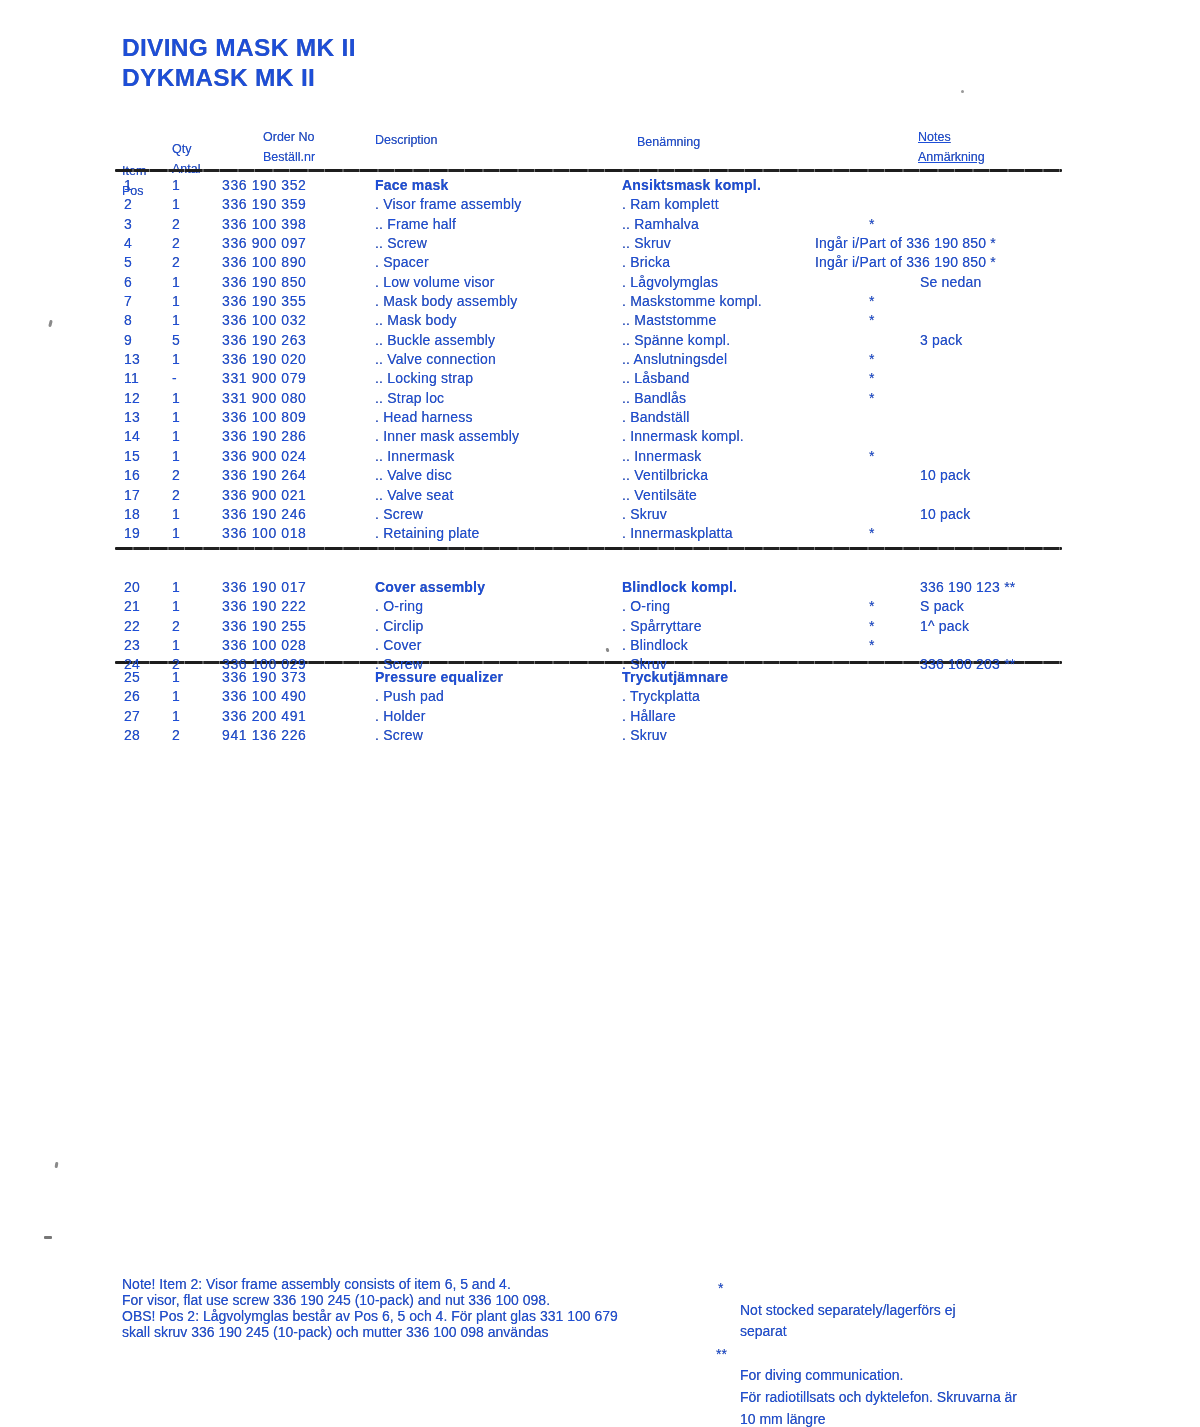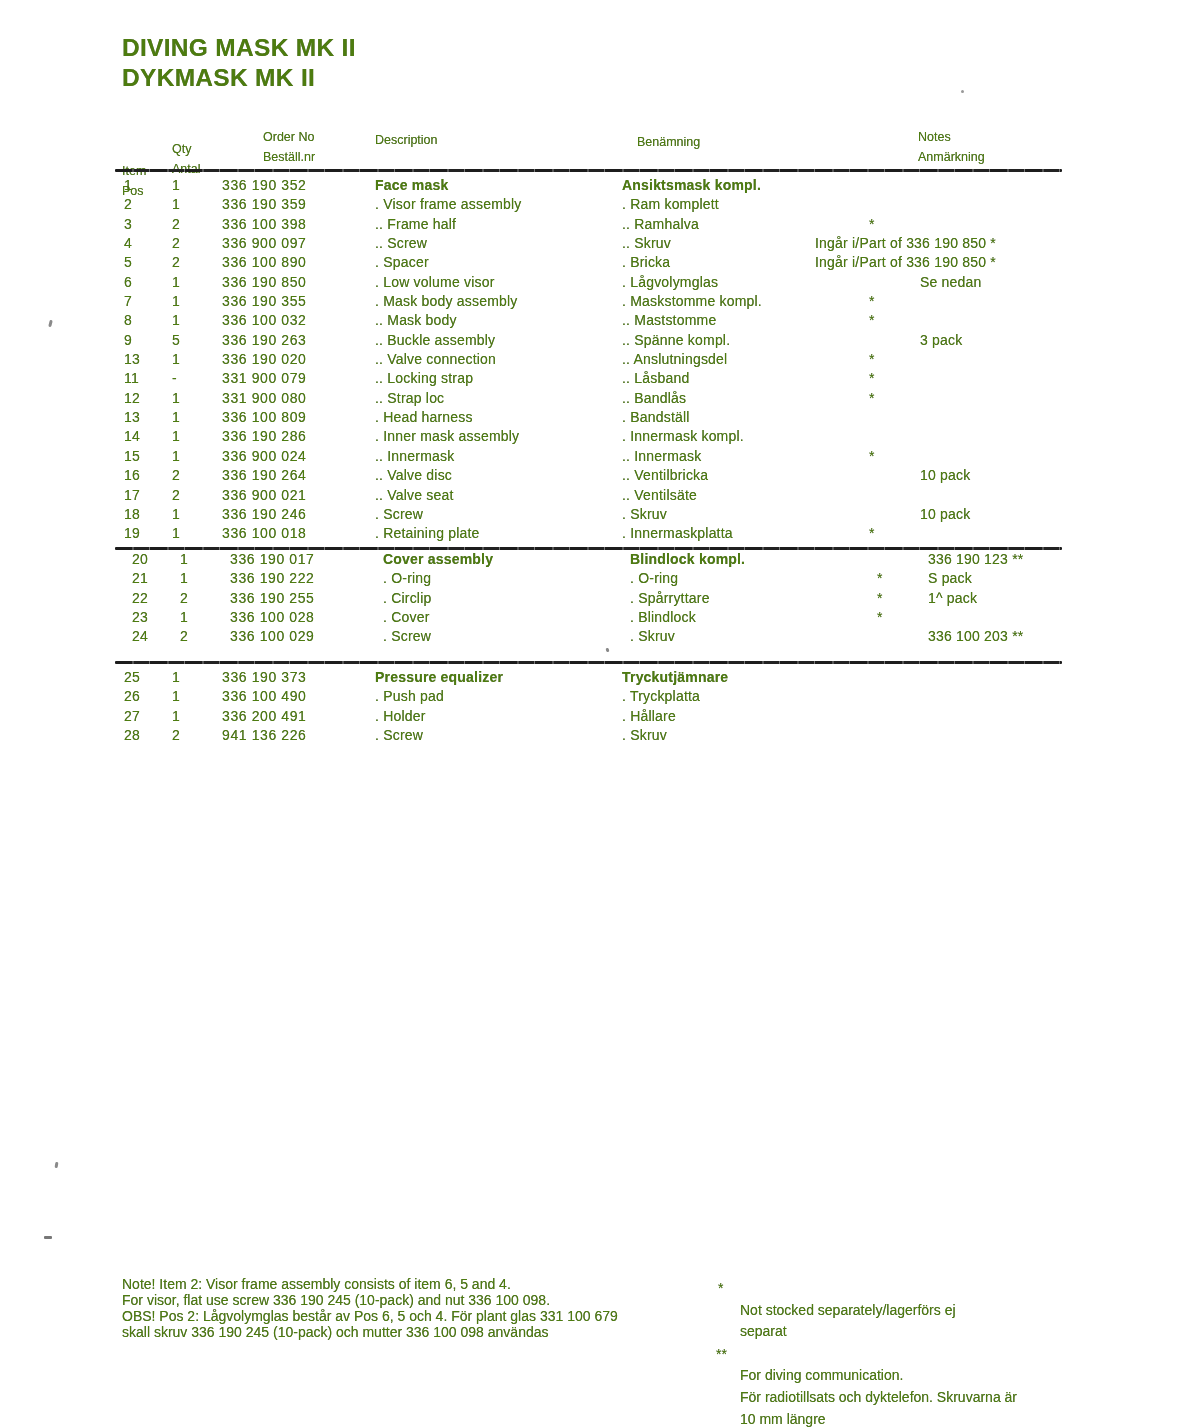--- a/index.html
+++ b/index.html
@@ -1,39 +1,39 @@
 <!DOCTYPE html>
 <html><head>
 <meta charset="utf-8">
 <style>
   html,body{margin:0;padding:0;background:#ffffff;}
   .page{
     position:relative;width:1200px;height:1427px;background:#ffffff;
-    font-family:"Liberation Sans", sans-serif;color:#4d7c0f;
+    font-family:"Liberation Sans", sans-serif;color:#1d4ed8;
     text-shadow:0 0 0.5px rgba(20,20,20,0.55);
     overflow:hidden;
   }
   .title{position:absolute;left:122px;top:33px;font-size:24.5px;font-weight:700;
     line-height:30px;letter-spacing:0.3px;}
   .colhead{position:absolute;font-size:12.5px;line-height:20px;white-space:pre-line;}
   #h-item{left:122px;top:127px;margin-top:34px;}
   #h-qty{left:172px;top:139px;}
   #h-order{left:222px;top:127px;margin-left:41px;}
   #h-desc{left:375px;top:130px;}
   #h-ben{left:637px;top:132px;}
-  #h-notes{left:918px;top:127px;}
+  #h-notes{left:918px;top:127px;text-decoration:underline;}
   .rule{position:absolute;left:115px;width:947px;height:2.5px;
     background:repeating-linear-gradient(90deg,#1c1c1c 0 17px,#555 17px 19px,#222 19px 34px,#777 34px 35px);
     border-radius:1px;}
   #rule-header{top:169px;}
   #rule-2{top:547px;}
   #rule-3{top:661px;}
   .section{position:absolute;left:122px;width:960px;}
   #sec0{top:176px;}
-  #sec1{top:550px;margin-left:8px;}
+  #sec1{top:578px;}
   #sec2{top:668px;text-align:right;}
   .row{position:relative;height:19.35px;font-size:14px;line-height:19.35px;letter-spacing:0.2px;}
   .row .c{position:absolute;top:0;white-space:pre;}
   .c.item{left:2px;}
   .c.qty{left:50px;}
   .c.order{left:100px;letter-spacing:0.6px;}
   .c.desc{left:253px;}
   .c.ben{left:500px;}
   .c.star{left:747px;}
   .c.note{left:798px;}

